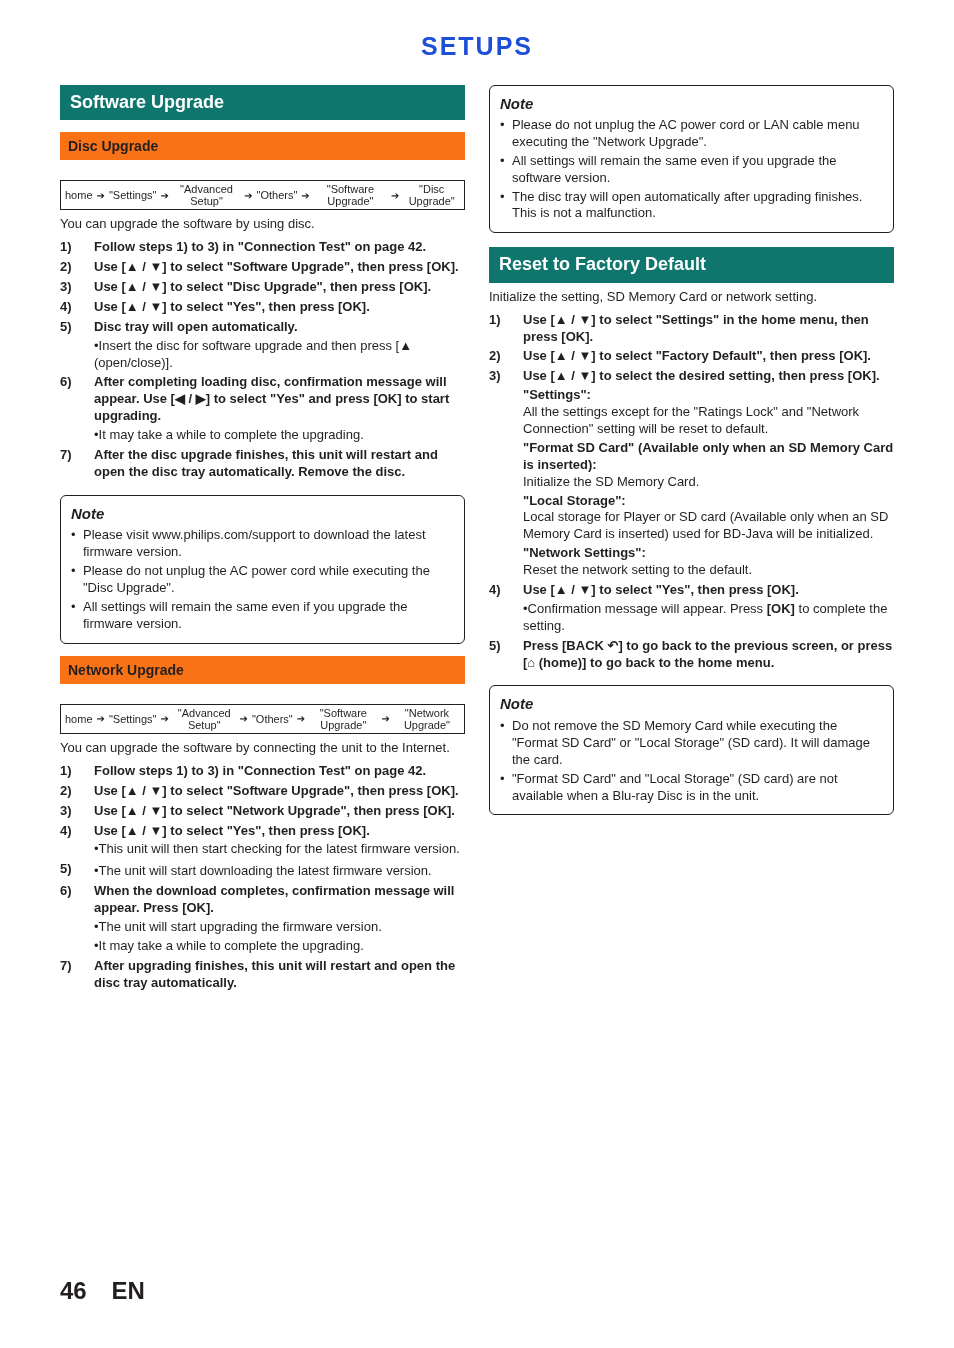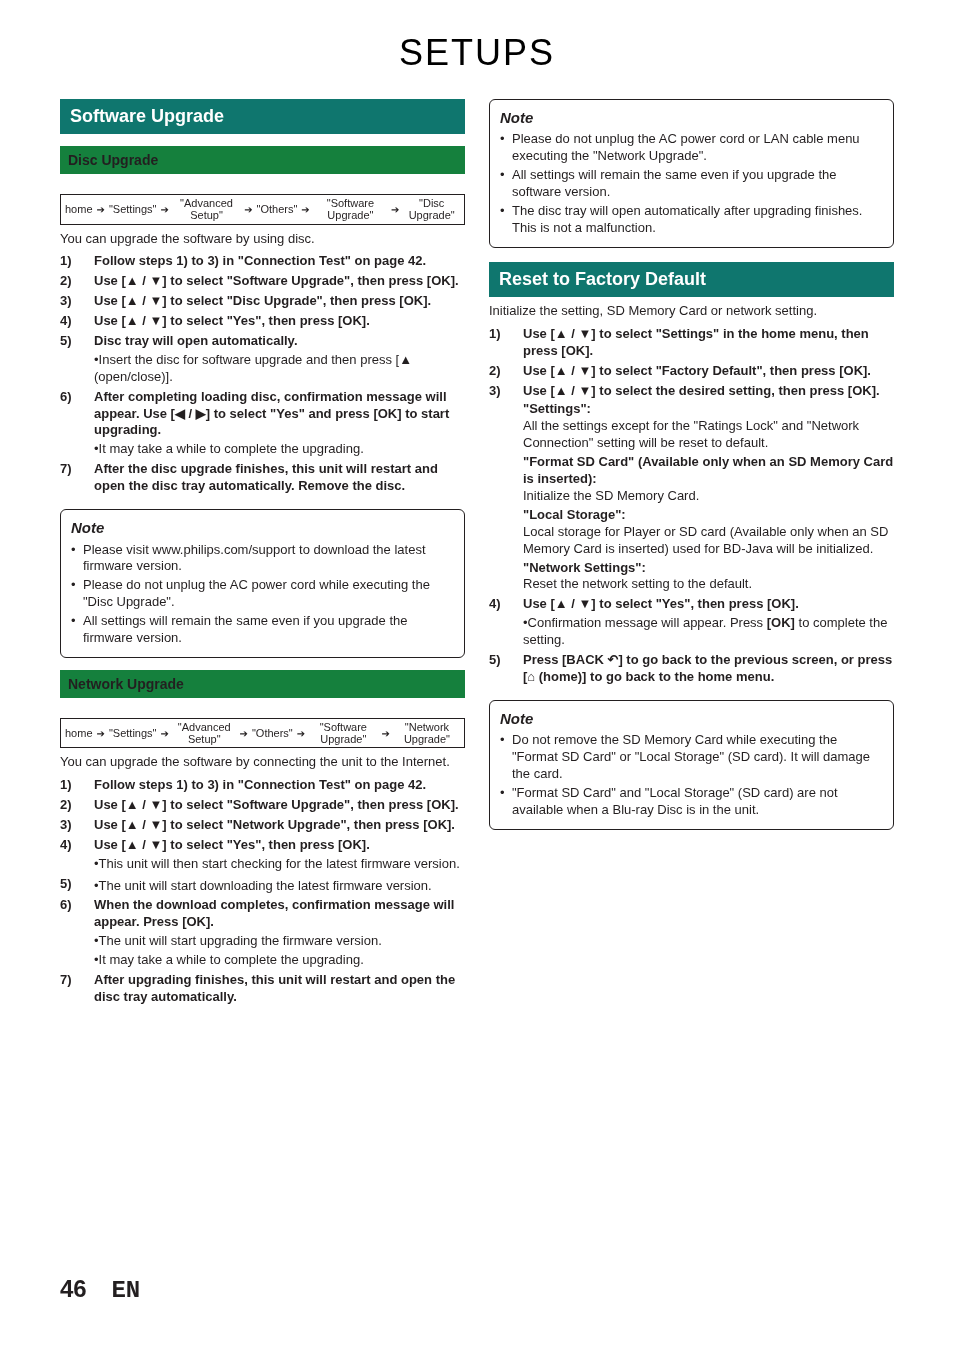--- a/index.html
+++ b/index.html
@@ -8,43 +8,43 @@
     width: 954px;
     height: 1348px;
     background: #fff;
     position: relative;
     color: #231f20;
     font-size: 13px;
     line-height: 1.3;
   }
   .page-title {
     text-align: center;
-    font-size: 36px;
-    font-weight: normal;
-    color: #000000;
+    font-size: 25px;
+    font-weight: bold;
+    color: #1d4ed8;
     letter-spacing: 2px;
     padding-top: 30px;
     padding-bottom: 8px;
   }
   .content {
     display: flex;
     padding: 0 60px 0 60px;
     gap: 24px;
   }
   .col { width: 50%; }
   .section-bar {
     background: #0f766e;
     color: #fff;
     font-size: 18px;
     font-weight: bold;
     padding: 6px 10px;
     margin-top: 14px;
   }
   .subsection-bar {
-    background: #15803d;
+    background: #f97316;
     color: #231f20;
     font-size: 14px;
     font-weight: bold;
     padding: 5px 8px;
     margin-top: 12px;
   }
   .breadcrumb {
     border: 1px solid #231f20;
     padding: 2px 4px;
     margin-top: 20px;
@@ -69,21 +69,21 @@
     border-radius: 6px;
     padding: 8px 10px 10px 10px;
     margin-top: 14px;
   }
   .note-title { font-weight: bold; font-style: italic; font-size: 15px; margin-bottom: 4px; }
   .note-box ul { list-style: none; }
   .note-box ul li { display: flex; margin-top: 2px; }
   .note-box ul li .dot { min-width: 12px; }
   .bold { font-weight: bold; }
   .footer { position: absolute; bottom: 42px; left: 60px; font-size: 24px; font-weight: bold; }
-  .footer .en { margin-left: 18px; font-family: Liberation Mono, monospace; }
+  .footer .en { margin-left: 18px; }
 </style>
 </head>
 <body>
 
 <div class="page-title">SETUPS</div>
 
 <div class="content">
 
   <div class="col">
 

